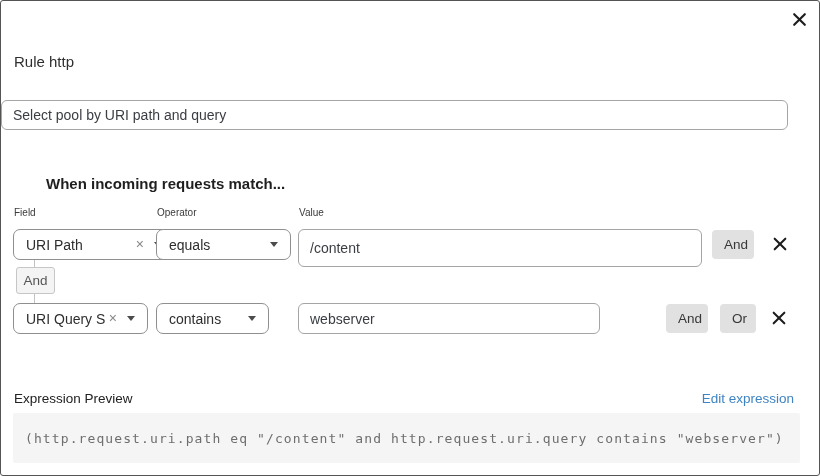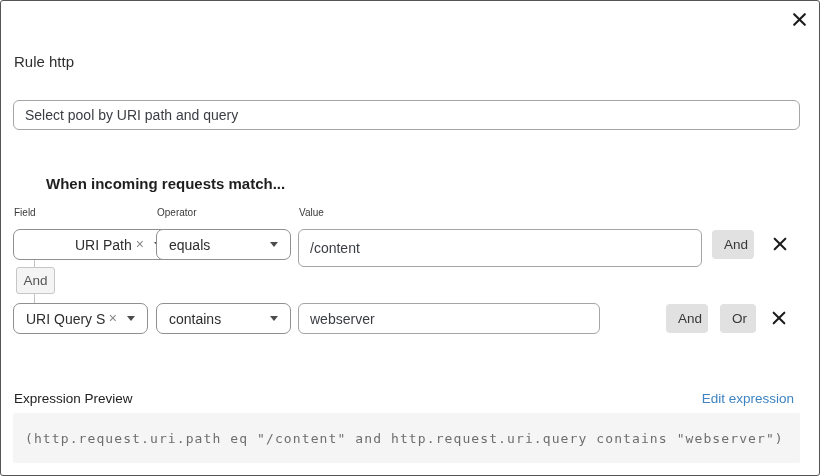--- a/index.html
+++ b/index.html
@@ -54,28 +54,28 @@
 
 
   <button class="abs close-btn">
     <svg width="17" height="17" viewBox="0 0 16 16">
       <line x1="3" y1="3" x2="13" y2="13" stroke="#1c1c1c" stroke-width="2" stroke-linecap="round"></line>
       <line x1="13" y1="3" x2="3" y2="13" stroke="#1c1c1c" stroke-width="2" stroke-linecap="round"></line>
     </svg>
   </button>
 
   <div class="abs label" style="left:13px;top:52px;">Rule http</div>
-  <input class="abs text-input" style="left: 12px; top: 99px; width: 787px;" value="Select pool by URI path and query">
+  <input class="abs text-input" style="left: 0; top: 99px; width: 787px;" value="Select pool by URI path and query">
 
   <div class="abs section-heading" style="left:13px;top:174px;margin-left:32px;">When incoming requests match...</div>
   <div class="abs col-label" style="left:13px;top:206px;">Field</div>
   <div class="abs col-label" style="left:156px;top:206px;">Operator</div>
   <div class="abs col-label" style="left:298px;top:206px;">Value</div>
 
-  <div class="abs select" style="left:12px;top:228px;width:162px;text-align:right;">
+  <div class="abs select" style="left:12px;top:228px;width:162px;">
     <span class="sel-text">URI Path</span>
     <span class="clear-x">×</span>
     <span class="caret"></span>
   </div>
   <div class="abs select" style="left:155px;top:228px;width:135px;">
     <span class="sel-text">equals</span>
     <span class="caret"></span>
   </div>
   <input class="abs text-input" style="left: 297px; top: 228px; width: 404px; height: 38px;" value="/content">
   <button class="abs chip" style="left:711px;top:229px;width:42px;">And</button>
@@ -88,21 +88,21 @@
 
   <div class="abs vline" style="left:33px;top:259px;height:8px;"></div>
   <div class="abs and-badge" style="left:15px;top:266px;">And</div>
   <div class="abs vline" style="left:33px;top:293px;height:9px;"></div>
 
   <div class="abs select" style="left:12px;top:302px;width:135px;">
     <span class="sel-text">URI Query St...</span>
     <span class="clear-x">×</span>
     <span class="caret"></span>
   </div>
-  <div class="abs select" style="left:155px;top:302px;width:135px;">
+  <div class="abs select" style="left:155px;top:302px;width:113px;">
     <span class="sel-text">contains</span>
     <span class="caret"></span>
   </div>
   <input class="abs text-input" style="left: 297px; top: 302px; width: 302px; height: 31px;" value="webserver">
   <button class="abs chip" style="left:665px;top:303px;width:42px;">And</button>
   <button class="abs chip" style="left:719px;top:303px;width:36px;">Or</button>
   <button class="abs icon-btn" style="left:770px;top:309px;">
     <svg width="16" height="16" viewBox="0 0 15 15">
       <line x1="2.5" y1="2.5" x2="12.5" y2="12.5" stroke="#1c1c1c" stroke-width="1.9" stroke-linecap="round"></line>
       <line x1="12.5" y1="2.5" x2="2.5" y2="12.5" stroke="#1c1c1c" stroke-width="1.9" stroke-linecap="round"></line>

